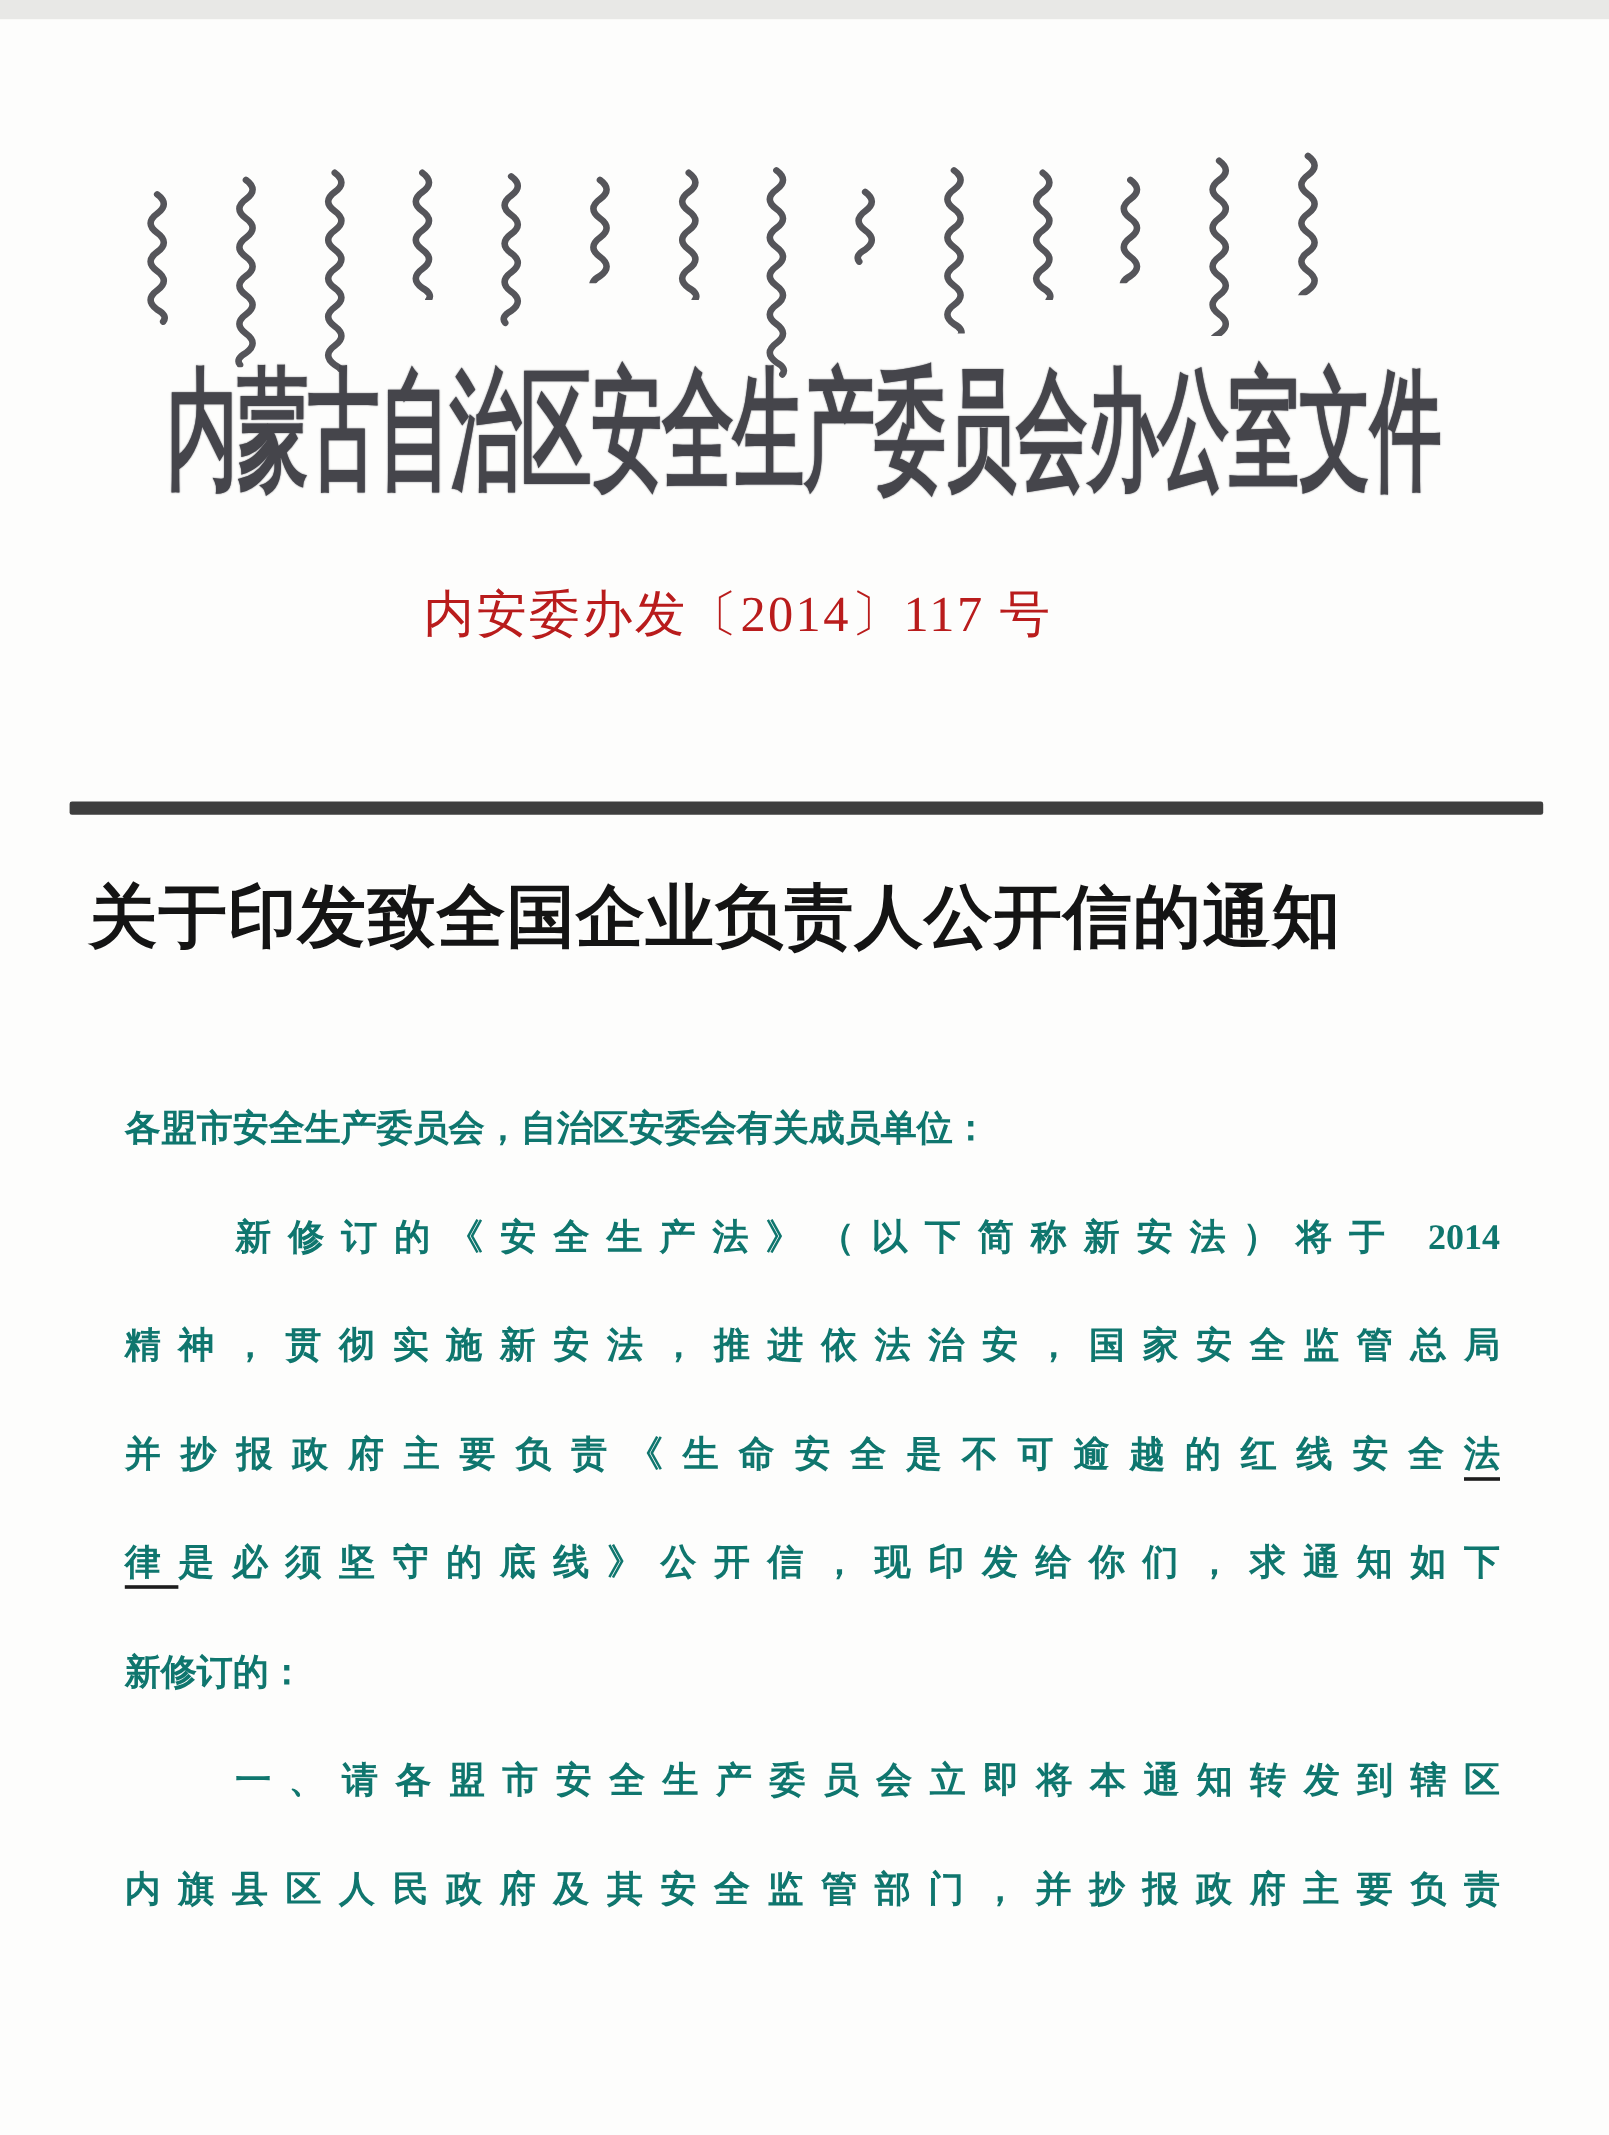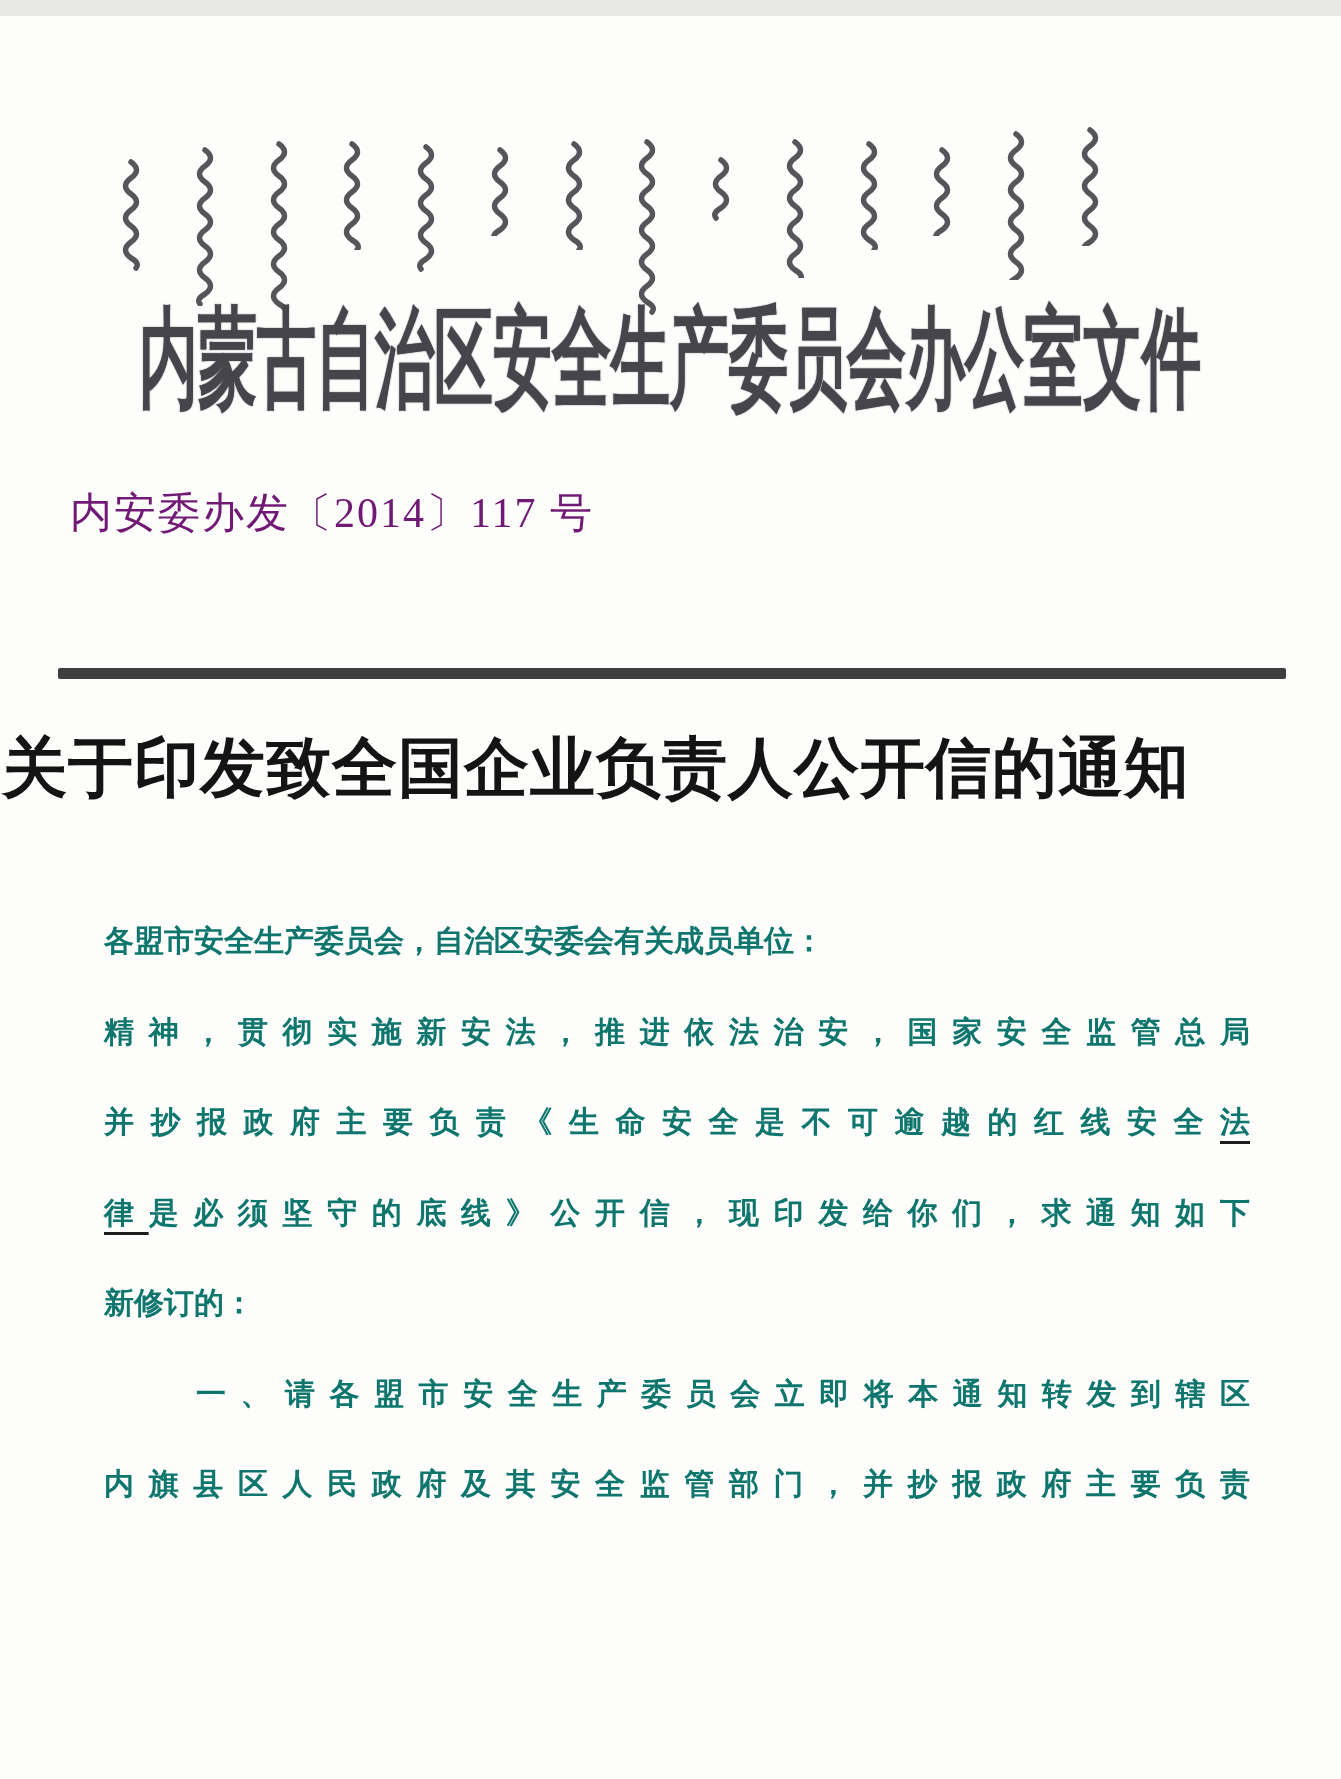--- a/index.html
+++ b/index.html
@@ -22,30 +22,30 @@
     position:absolute;top:289px;left:40px;width:1260px;
     text-align:center;white-space:nowrap;
     font-size:59px;font-weight:900;letter-spacing:0px;
     color:#45454b;
     transform:scaleY(1.85);transform-origin:50% 0;
     line-height:1;
     text-shadow:0 0 1px #5a5a60;
   }
   .docnum{
     position:absolute;top:474px;left:70px;width:1090px;
-    font-size:42px;color:#701a75;
+    text-align:center;font-size:42px;color:#b91c1c;
     letter-spacing:2px;white-space:nowrap;line-height:1.1;
   }
   .rule{
     position:absolute;top:652px;left:58px;width:1228px;height:11px;
     background:#3e3e3e;border-radius:2px;
   }
   .doc-title{
     position:absolute;top:720px;left:0;width:1192px;
-    text-align:center;font-size:65px;font-weight:bold;color:#141414;
+    text-align:center;font-size:57px;font-weight:bold;color:#141414;
     letter-spacing:1px;white-space:nowrap;line-height:1;
   }
   .body-block{
     position:absolute;top:880px;left:104px;width:1146px;
     font-size:30px;line-height:90.5px;color:#0f766e;font-weight:bold;
   }
   .line{height:90.5px;white-space:nowrap;}
   .stretch{white-space:normal;text-align:justify;text-align-last:justify;}
   .indent{padding-left:92px;}
   .u{
@@ -110,20 +110,23 @@
   <div class="docnum">内安委办发〔2014〕117 号</div>
 
   <div class="rule"></div>
 
   <div class="doc-title">关于印发致全国企业负责人公开信的通知</div>
 
   <div class="body-block">
     <div class="line">
       <span>各盟市安全生产委员会，自治区安委会有关成员单位：</span>
     </div>
+    <div class="line stretch indent">
+      <span>新修订的《安全生产法》（以下简称新安法）将于 2014</span>
+    </div>
     <div class="line stretch">
       <span>精神，贯彻实施新安法，推进依法治安，国家安全监管总局</span>
     </div>
     <div class="line stretch">
       <span>并抄报政府主要负责《生命安全是不可逾越的红线安全</span><span class="u">法</span>
     </div>
     <div class="line stretch">
       <span class="u">律</span><span>是必须坚守的底线》公开信，现印发给你们，求通知如下</span>
     </div>
     <div class="line">

